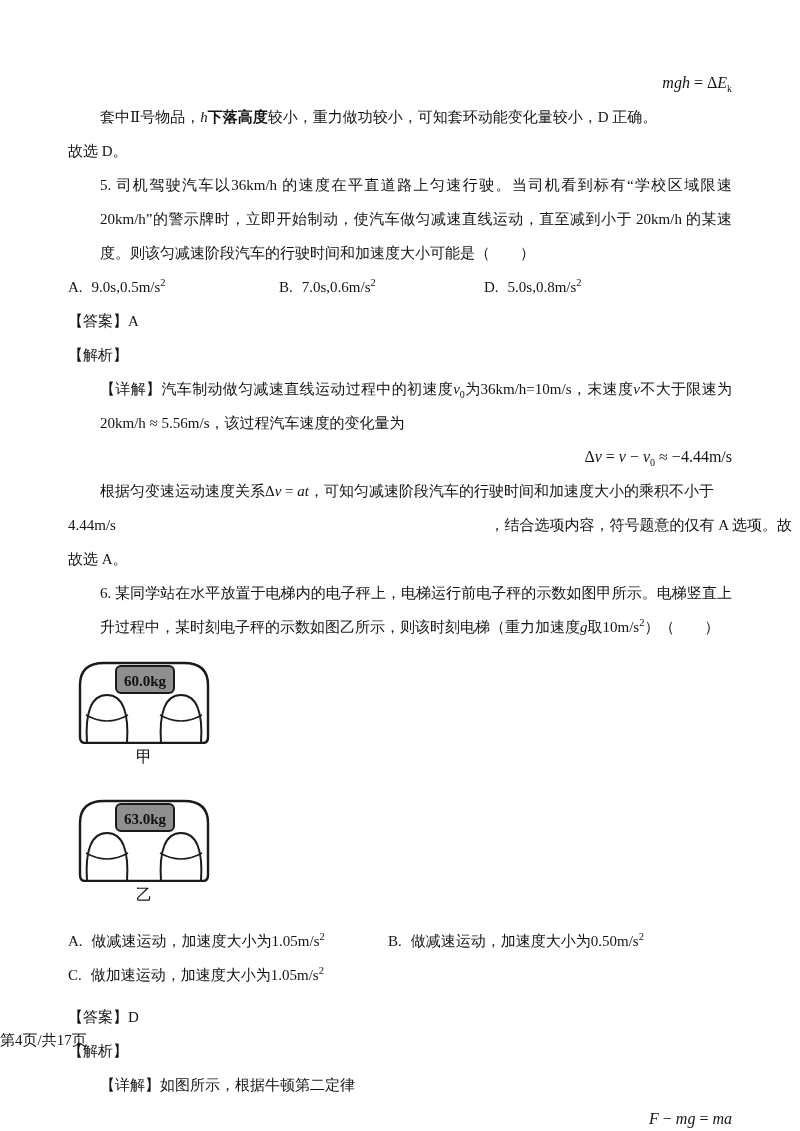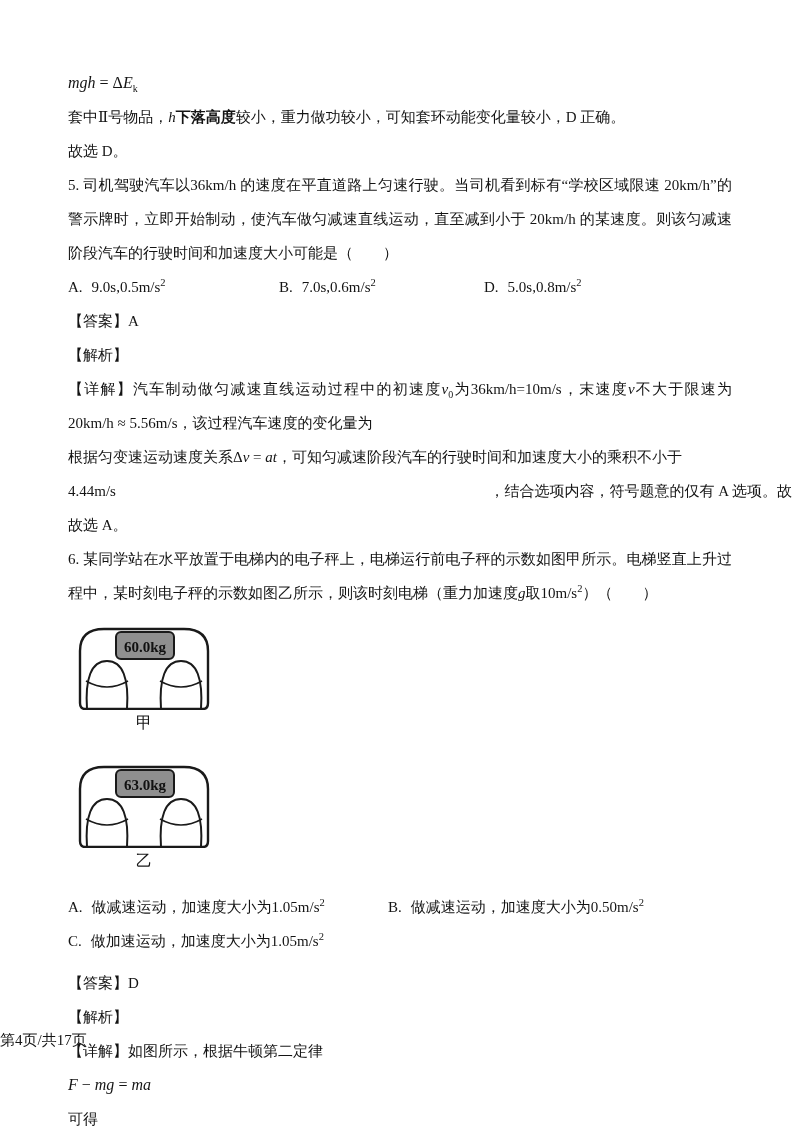--- a/index.html
+++ b/index.html
@@ -2,22 +2,22 @@
 <html><head>
 <meta charset="utf-8">
 <style>
   * { margin:0; padding:0; box-sizing:border-box; }
   html,body { width:800px; height:1131px; background:#ffffff; overflow:hidden; }
   body {
     font-family:"Liberation Serif","DejaVu Serif",serif;
     font-size:15px; color:#141414; position:relative;
   }
   .content { padding:66px 68px 0 68px; line-height:34px; }
-  .para { text-align:justify; }
-  .center { text-align:left; }
+  .para { text-align:justify;margin-left:32px; }
+  .center { text-align:right; }
   .b { font-weight:bold; }
   .mi { font-family:"Liberation Serif","DejaVu Serif",serif; font-style:italic; }
   .mup { font-family:"Liberation Serif","DejaVu Serif",serif; font-style:normal; }
   .num { font-family:"Liberation Serif","DejaVu Serif",serif; white-space:nowrap; }
   .f { font-family:"Liberation Serif","DejaVu Serif",serif; font-size:16px; }
   sub { font-size:10px; line-height:0; }
   sup.sp { font-size:10.5px; line-height:0; vertical-align:super; }
   .opts5 { display:grid; grid-template-columns:171px 165px 164px 1fr; line-height:34px;gap:40px; }
   .opts6 { display:grid; grid-template-columns:320px 1fr; line-height:34px; margin-top:18px; }
   .opt-label { margin-right:9px; }
@@ -55,20 +55,23 @@
     <div><span class="opt-label">B.</span><span class="num">7.0s,0.6m/s</span><sup class="sp">2</sup></div>
     <div><span class="opt-label">D.</span><span class="num">5.0s,0.8m/s</span><sup class="sp">2</sup></div>
   </div>
 
   <p class="answer-row"><span>【答案】</span><span class="num">A</span></p>
 
   <p>【解析】</p>
 
   <p class="para"><span>【详解】</span><span>汽车制动做匀减速直线运动过程中的初速度</span><span class="mi">v</span><sub class="mup">0</sub><span>为</span><span class="num">36km/h=10m/s</span><span>，末速度</span><span class="mi">v</span><span>不大于限速为</span> <span class="num">20km/h ≈ 5.56m/s</span><span>，该过程汽车速度的变化量为</span></p>
 
+  <div class="center f">
+    <span class="mup">Δ</span><span class="mi">v</span><span class="mup"> = </span><span class="mi">v</span><span class="mup"> − </span><span class="mi">v</span><sub class="mup">0</sub><span class="mup"> ≈ −4.44m/s</span>
+  </div>
 
   <p class="para"><span>根据匀变速运动速度关系</span><span class="num"><span class="mup">Δ</span><span class="mi">v</span><span class="mup"> = </span><span class="mi">at</span></span><span>，可知匀减速阶段汽车的行驶时间和加速度大小的乘积不小于</span></p>
 
   <div class="split-line">
     <span class="num">4.44m/s</span>
     <span>，结合选项内容，符号题意的仅有 A 选项。故</span>
   </div>
 
   <p>故选 A。</p>
 

